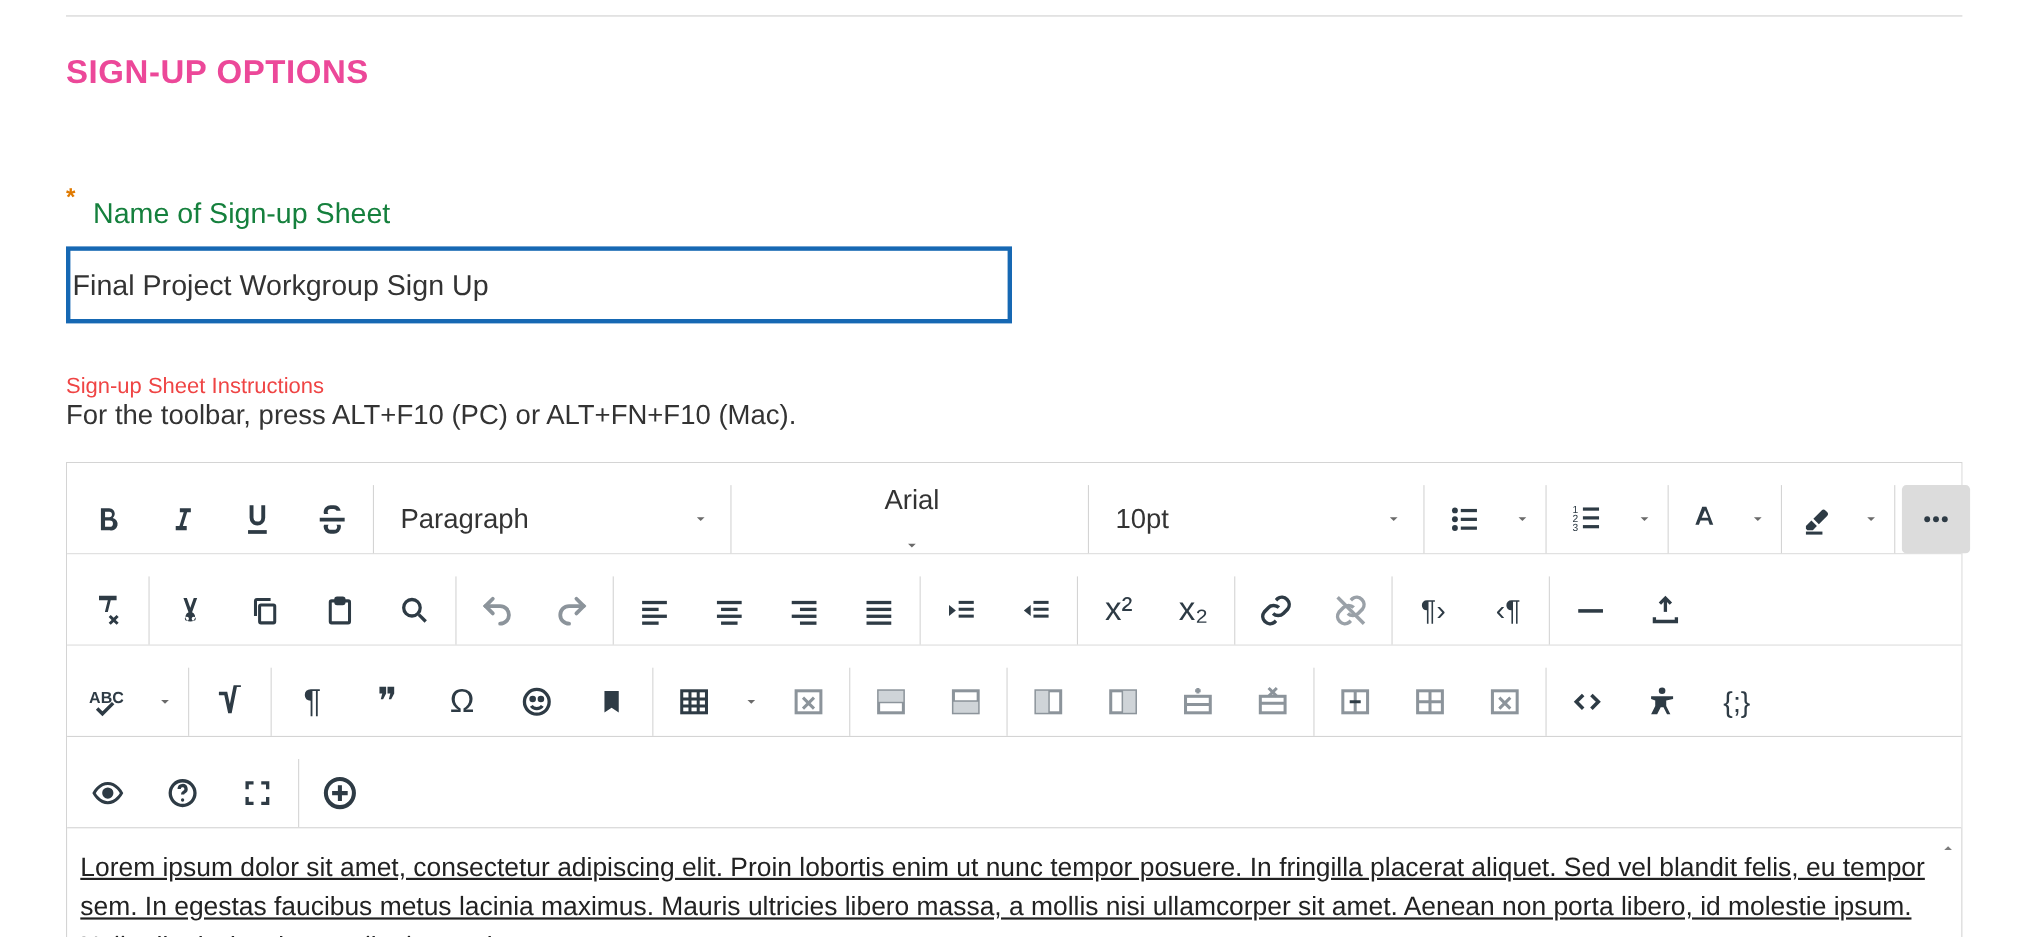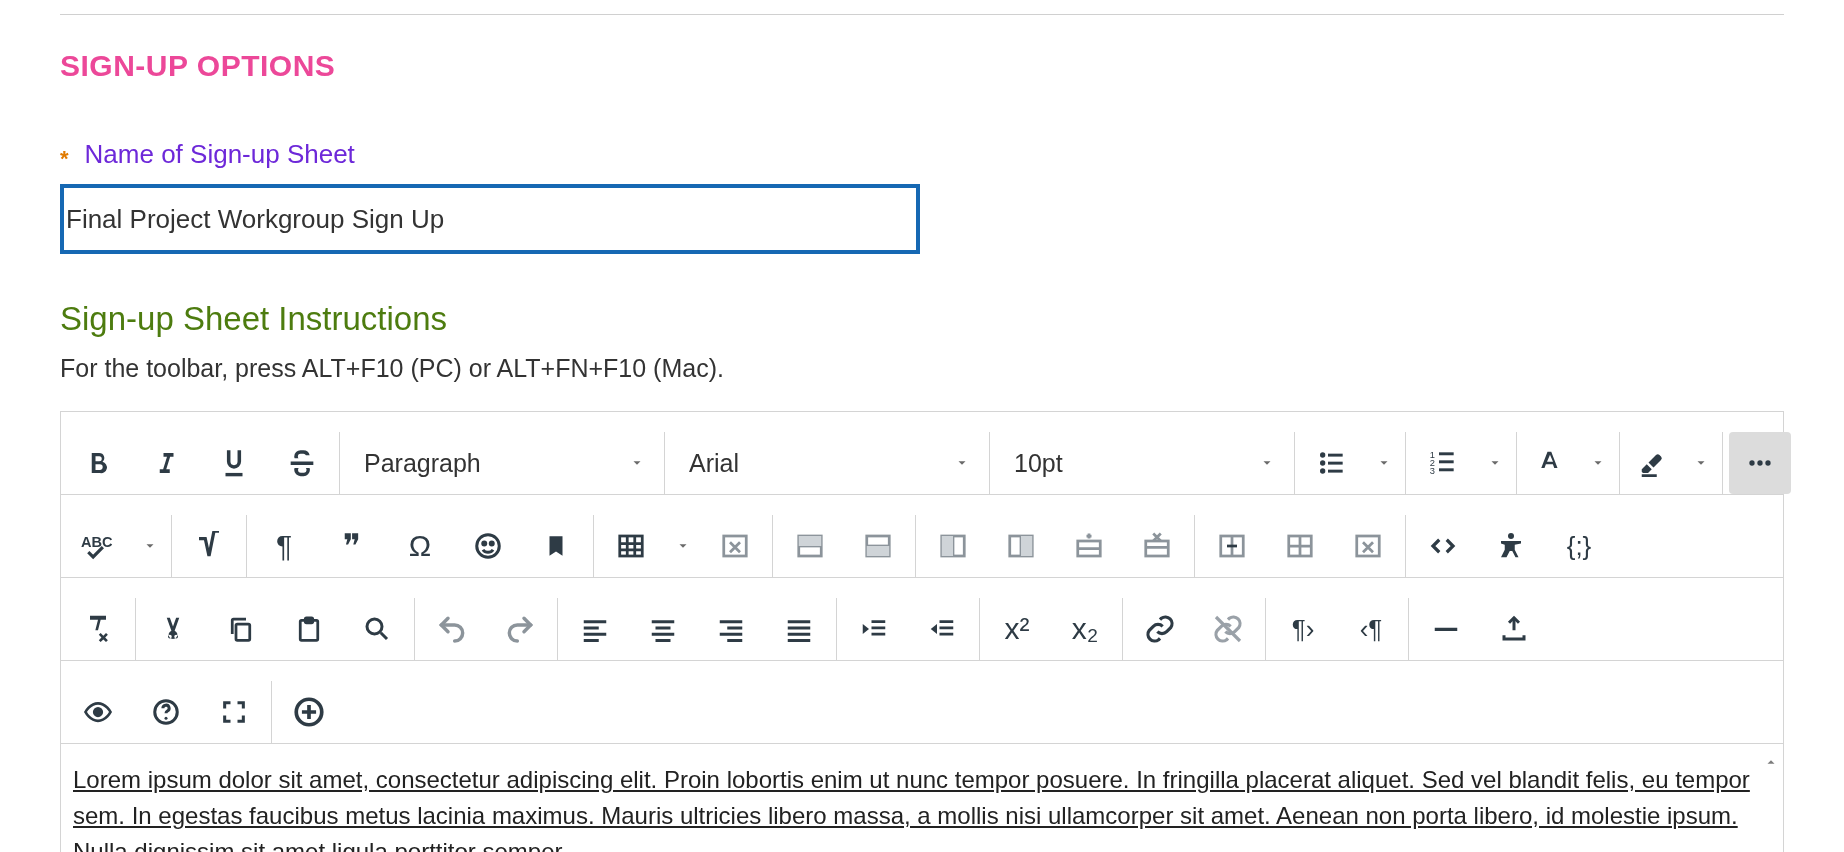--- a/index.html
+++ b/index.html
@@ -13,22 +13,22 @@
     --btn-muted:#7f8a93;
     --hover-bg:#dcdcdc;
     --hr:#d0d0d0;
     --danger:#e07a00;
     font-family:"Segoe UI","Helvetica Neue",Arial,sans-serif;
   }
   html,body{margin:0;padding:0;background:#fff;color:var(--ink);}
   .page{width:1844px;min-height:852px;box-sizing:border-box;padding:0 60px;}
   .hr{height:1px;background:var(--hr);margin-top:14px;}
   .h1{font-size:30px;font-weight:700;margin:34px 0 56px 0;letter-spacing:.5px;color:#ec4899;}
-  .field-label{font-size:26px;color:#6d28d9;margin-bottom:8px;}
-  .sub-label{font-size:33px;color:#4d7c0f;margin-bottom:16px;}
+  .field-label{font-size:26px;color:#15803d;margin-bottom:8px;margin-top:40px;}
+  .sub-label{font-size:20px;color:#ef4444;margin-bottom:0;}
   .hint{font-size:25px;color:#333;margin-bottom:28px;}
   .req{color:var(--danger);font-weight:700;margin-right:16px;font-size:22px;vertical-align:3px;}
   .text-input{
     width:860px;height:70px;box-sizing:border-box;
     border:4px solid var(--focus);outline: none;
     font-size:26px;padding:0 2px;color:#333;background:#fff;
     font-family:inherit;
   }
 
   
@@ -46,21 +46,21 @@
   .caret{width:14px;height:14px;}
   .caret svg{width:14px;height:14px;fill:#6a6a6a;}
   .dd{display:flex;align-items:center;justify-content:center;width:30px;height:62px;border-radius:4px;cursor:pointer;}
 
   .select{
     display:flex;align-items:center;justify-content:space-between;
     height:62px;border-radius:4px;padding:0 14px 0 18px;cursor:pointer;
     color:#333;font-size:25px;
   }
   .sel-para{width:280px;}
-  .sel-font{width:280px;}
+  .sel-font{width:280px;flex-direction:column;}
   .sel-size{width:260px;}
   .glyph{font-size:30px;color:var(--btn-fill);line-height:1;}
 
   
   .canvas{
     position:relative;font-size:24px;color:#222;font-family:Arial,sans-serif;
     padding:18px 28px 8px 12px;line-height:1.5;
   }
   .canvas p{margin:0 0 28px 0;text-decoration:underline;}
   .scroll-arrow{
@@ -235,20 +235,167 @@
                 <circle cx="12" cy="12" r="2"></circle>
                 <circle cx="18" cy="12" r="2"></circle>
               </svg>
           </div>
         </div>
       </div>
 
       <div class="tb-row">
         <div class="tb-group">
           <div class="btn">
+            <svg width="32" height="32" viewBox="0 0 24 24" fill="#2e3b45">
+                <path d="M6 4h12v3h-4l-2 8h-2l2-8H6zM14 17l2 2 2-2 1.4 1.4-2 2 2 2L18 23.8l-2-2-2 2-1.4-1.4 2-2-2-2z" transform="translate(0,-2)"></path>
+              </svg>
+          </div>
+        </div>
+        <div class="tb-group">
+          <div class="btn">
+            <svg width="30" height="30" viewBox="0 0 24 24" fill="#2e3b45">
+                <path d="M9.5 3L12 10l2.5-7H17l-3.7 10.3a3.5 3.5 0 1 1-2.6 0L7 3h2.5zM8 18a1.5 1.5 0 1 0 3 0 1.5 1.5 0 0 0-3 0zm5 0a1.5 1.5 0 1 0 3 0 1.5 1.5 0 0 0-3 0z"></path>
+              </svg>
+          </div>
+          <div class="btn">
+            <svg width="30" height="30" viewBox="0 0 24 24" fill="none" stroke="#2e3b45" stroke-width="2.2">
+                <rect x="8" y="8" width="11" height="13" rx="1"></rect>
+                <path d="M5 16V5a1 1 0 0 1 1-1h10"></path>
+              </svg>
+          </div>
+          <div class="btn">
+            <svg width="30" height="30" viewBox="0 0 24 24" fill="none" stroke="#2e3b45" stroke-width="2.2">
+                <rect x="5" y="5" width="14" height="16" rx="1"></rect>
+                <rect x="9" y="3" width="6" height="4" rx="1" fill="#2e3b45"></rect>
+              </svg>
+          </div>
+          <div class="btn">
+            <svg width="30" height="30" viewBox="0 0 24 24" fill="none" stroke="#2e3b45" stroke-width="2.4">
+                <circle cx="10" cy="10" r="6"></circle>
+                <path d="M15 15l5 5"></path>
+              </svg>
+          </div>
+        </div>
+        <div class="tb-group">
+          <div class="btn">
+            <svg width="32" height="32" viewBox="0 0 24 24" fill="none" stroke="#8c949b" stroke-width="2.6" stroke-linecap="round">
+                <path d="M9 14l-5-5 5-5"></path>
+                <path d="M4 9h10a6 6 0 0 1 0 12"></path>
+              </svg>
+          </div>
+          <div class="btn">
+            <svg width="32" height="32" viewBox="0 0 24 24" fill="none" stroke="#8c949b" stroke-width="2.6" stroke-linecap="round">
+                <path d="M15 14l5-5-5-5"></path>
+                <path d="M20 9H10a6 6 0 0 0 0 12"></path>
+              </svg>
+          </div>
+        </div>
+        <div class="tb-group">
+          <div class="btn">
+              <svg width="30" height="30" viewBox="0 0 24 24" fill="#2e3b45">
+                <rect x="3" y="5" width="18" height="2.4"></rect>
+                <rect x="3" y="10" width="12" height="2.4"></rect>
+                <rect x="3" y="15" width="18" height="2.4"></rect>
+                <rect x="3" y="20" width="12" height="2.4"></rect>
+              </svg>
+            </div>
+          <div class="btn">
+              <svg width="30" height="30" viewBox="0 0 24 24" fill="#2e3b45">
+                <rect x="3" y="5" width="18" height="2.4"></rect>
+                <rect x="6" y="10" width="12" height="2.4"></rect>
+                <rect x="3" y="15" width="18" height="2.4"></rect>
+                <rect x="6" y="20" width="12" height="2.4"></rect>
+              </svg>
+            </div>
+          <div class="btn">
+              <svg width="30" height="30" viewBox="0 0 24 24" fill="#2e3b45">
+                <rect x="3" y="5" width="18" height="2.4"></rect>
+                <rect x="9" y="10" width="12" height="2.4"></rect>
+                <rect x="3" y="15" width="18" height="2.4"></rect>
+                <rect x="9" y="20" width="12" height="2.4"></rect>
+              </svg>
+            </div>
+          <div class="btn">
+              <svg width="30" height="30" viewBox="0 0 24 24" fill="#2e3b45">
+                <rect x="3" y="5" width="18" height="2.4"></rect>
+                <rect x="3" y="10" width="18" height="2.4"></rect>
+                <rect x="3" y="15" width="18" height="2.4"></rect>
+                <rect x="3" y="20" width="18" height="2.4"></rect>
+              </svg>
+            </div>
+        </div>
+        <div class="tb-group">
+          <div class="btn">
+              <svg width="30" height="30" viewBox="0 0 24 24" fill="#2e3b45">
+                <rect x="10" y="5" width="11" height="2.2"></rect>
+                <rect x="10" y="10" width="11" height="2.2"></rect>
+                <rect x="10" y="15" width="11" height="2.2"></rect>
+                <path d="M3 8l5 4-5 4z"></path>
+              </svg>
+            </div>
+          <div class="btn">
+              <svg width="30" height="30" viewBox="0 0 24 24" fill="#2e3b45">
+                <rect x="10" y="5" width="11" height="2.2"></rect>
+                <rect x="10" y="10" width="11" height="2.2"></rect>
+                <rect x="10" y="15" width="11" height="2.2"></rect>
+                <path d="M8 8l-5 4 5 4z"></path>
+              </svg>
+            </div>
+        </div>
+        <div class="tb-group">
+          <div class="btn">
+              <span class="glyph">x²</span>
+            </div>
+          <div class="btn">
+              <span class="glyph">x₂</span>
+            </div>
+        </div>
+        <div class="tb-group">
+          <div class="btn">
+              <svg width="32" height="32" viewBox="0 0 24 24" fill="none" stroke="#2e3b45" stroke-width="2.4">
+                <path d="M10 14a5 5 0 0 0 7 0l3-3a5 5 0 0 0-7-7l-1 1"></path>
+                <path d="M14 10a5 5 0 0 0-7 0l-3 3a5 5 0 0 0 7 7l1-1"></path>
+              </svg>
+            </div>
+          <div class="btn">
+              <svg width="32" height="32" viewBox="0 0 24 24" fill="none" stroke="#9aa1a8" stroke-width="2.4">
+                <path d="M10 14a5 5 0 0 0 7 0l3-3a5 5 0 0 0-7-7l-1 1"></path>
+                <path d="M14 10a5 5 0 0 0-7 0l-3 3a5 5 0 0 0 7 7l1-1"></path>
+                <path d="M3 3l18 18" stroke="#9aa1a8"></path>
+              </svg>
+            </div>
+        </div>
+        <div class="tb-group">
+          <div class="btn">
+              <span class="glyph" style="font-size:26px">¶›</span>
+            </div>
+          <div class="btn">
+              <span class="glyph" style="font-size:26px">‹¶</span>
+            </div>
+        </div>
+        <div class="tb-group" style="border-right:none">
+          <div class="btn">
+              <svg width="30" height="30" viewBox="0 0 24 24" fill="#2e3b45">
+                <rect x="3" y="11" width="18" height="2.6"></rect>
+              </svg>
+            </div>
+          <div class="btn">
+              <svg width="30" height="30" viewBox="0 0 24 24" fill="none" stroke="#2e3b45" stroke-width="2.4">
+                <path d="M12 3v10"></path>
+                <path d="M8 7l4-4 4 4"></path>
+                <path d="M4 17v3h16v-3"></path>
+              </svg>
+            </div>
+        </div>
+        <div class="spacer"></div>
+      </div>
+
+      <div class="tb-row">
+        <div class="tb-group">
+          <div class="btn">
               <svg width="34" height="30" viewBox="0 0 28 24" fill="#2e3b45">
                 <text x="0" y="13" font-size="12" font-weight="700" font-family="Arial">ABC</text>
                 <path d="M6 17l4 4 8-8" fill="none" stroke="#2e3b45" stroke-width="2.6"></path>
               </svg>
             </div>
           <div class="dd">
               <span class="caret">
                 <svg viewBox="0 0 24 24">
                   <path d="M6 9l6 6 6-6z"></path>
                 </svg>
@@ -387,167 +534,20 @@
           <div class="btn">
               <span class="glyph" style="font-size:26px">{;}</span>
             </div>
         </div>
         <div class="spacer"></div>
       </div>
 
       <div class="tb-row">
         <div class="tb-group">
           <div class="btn">
-            <svg width="32" height="32" viewBox="0 0 24 24" fill="#2e3b45">
-                <path d="M6 4h12v3h-4l-2 8h-2l2-8H6zM14 17l2 2 2-2 1.4 1.4-2 2 2 2L18 23.8l-2-2-2 2-1.4-1.4 2-2-2-2z" transform="translate(0,-2)"></path>
-              </svg>
-          </div>
-        </div>
-        <div class="tb-group">
-          <div class="btn">
-            <svg width="30" height="30" viewBox="0 0 24 24" fill="#2e3b45">
-                <path d="M9.5 3L12 10l2.5-7H17l-3.7 10.3a3.5 3.5 0 1 1-2.6 0L7 3h2.5zM8 18a1.5 1.5 0 1 0 3 0 1.5 1.5 0 0 0-3 0zm5 0a1.5 1.5 0 1 0 3 0 1.5 1.5 0 0 0-3 0z"></path>
-              </svg>
-          </div>
-          <div class="btn">
-            <svg width="30" height="30" viewBox="0 0 24 24" fill="none" stroke="#2e3b45" stroke-width="2.2">
-                <rect x="8" y="8" width="11" height="13" rx="1"></rect>
-                <path d="M5 16V5a1 1 0 0 1 1-1h10"></path>
-              </svg>
-          </div>
-          <div class="btn">
-            <svg width="30" height="30" viewBox="0 0 24 24" fill="none" stroke="#2e3b45" stroke-width="2.2">
-                <rect x="5" y="5" width="14" height="16" rx="1"></rect>
-                <rect x="9" y="3" width="6" height="4" rx="1" fill="#2e3b45"></rect>
-              </svg>
-          </div>
-          <div class="btn">
-            <svg width="30" height="30" viewBox="0 0 24 24" fill="none" stroke="#2e3b45" stroke-width="2.4">
-                <circle cx="10" cy="10" r="6"></circle>
-                <path d="M15 15l5 5"></path>
-              </svg>
-          </div>
-        </div>
-        <div class="tb-group">
-          <div class="btn">
-            <svg width="32" height="32" viewBox="0 0 24 24" fill="none" stroke="#8c949b" stroke-width="2.6" stroke-linecap="round">
-                <path d="M9 14l-5-5 5-5"></path>
-                <path d="M4 9h10a6 6 0 0 1 0 12"></path>
-              </svg>
-          </div>
-          <div class="btn">
-            <svg width="32" height="32" viewBox="0 0 24 24" fill="none" stroke="#8c949b" stroke-width="2.6" stroke-linecap="round">
-                <path d="M15 14l5-5-5-5"></path>
-                <path d="M20 9H10a6 6 0 0 0 0 12"></path>
-              </svg>
-          </div>
-        </div>
-        <div class="tb-group">
-          <div class="btn">
-              <svg width="30" height="30" viewBox="0 0 24 24" fill="#2e3b45">
-                <rect x="3" y="5" width="18" height="2.4"></rect>
-                <rect x="3" y="10" width="12" height="2.4"></rect>
-                <rect x="3" y="15" width="18" height="2.4"></rect>
-                <rect x="3" y="20" width="12" height="2.4"></rect>
-              </svg>
-            </div>
-          <div class="btn">
-              <svg width="30" height="30" viewBox="0 0 24 24" fill="#2e3b45">
-                <rect x="3" y="5" width="18" height="2.4"></rect>
-                <rect x="6" y="10" width="12" height="2.4"></rect>
-                <rect x="3" y="15" width="18" height="2.4"></rect>
-                <rect x="6" y="20" width="12" height="2.4"></rect>
-              </svg>
-            </div>
-          <div class="btn">
-              <svg width="30" height="30" viewBox="0 0 24 24" fill="#2e3b45">
-                <rect x="3" y="5" width="18" height="2.4"></rect>
-                <rect x="9" y="10" width="12" height="2.4"></rect>
-                <rect x="3" y="15" width="18" height="2.4"></rect>
-                <rect x="9" y="20" width="12" height="2.4"></rect>
-              </svg>
-            </div>
-          <div class="btn">
-              <svg width="30" height="30" viewBox="0 0 24 24" fill="#2e3b45">
-                <rect x="3" y="5" width="18" height="2.4"></rect>
-                <rect x="3" y="10" width="18" height="2.4"></rect>
-                <rect x="3" y="15" width="18" height="2.4"></rect>
-                <rect x="3" y="20" width="18" height="2.4"></rect>
-              </svg>
-            </div>
-        </div>
-        <div class="tb-group">
-          <div class="btn">
-              <svg width="30" height="30" viewBox="0 0 24 24" fill="#2e3b45">
-                <rect x="10" y="5" width="11" height="2.2"></rect>
-                <rect x="10" y="10" width="11" height="2.2"></rect>
-                <rect x="10" y="15" width="11" height="2.2"></rect>
-                <path d="M3 8l5 4-5 4z"></path>
-              </svg>
-            </div>
-          <div class="btn">
-              <svg width="30" height="30" viewBox="0 0 24 24" fill="#2e3b45">
-                <rect x="10" y="5" width="11" height="2.2"></rect>
-                <rect x="10" y="10" width="11" height="2.2"></rect>
-                <rect x="10" y="15" width="11" height="2.2"></rect>
-                <path d="M8 8l-5 4 5 4z"></path>
-              </svg>
-            </div>
-        </div>
-        <div class="tb-group">
-          <div class="btn">
-              <span class="glyph">x²</span>
-            </div>
-          <div class="btn">
-              <span class="glyph">x₂</span>
-            </div>
-        </div>
-        <div class="tb-group">
-          <div class="btn">
-              <svg width="32" height="32" viewBox="0 0 24 24" fill="none" stroke="#2e3b45" stroke-width="2.4">
-                <path d="M10 14a5 5 0 0 0 7 0l3-3a5 5 0 0 0-7-7l-1 1"></path>
-                <path d="M14 10a5 5 0 0 0-7 0l-3 3a5 5 0 0 0 7 7l1-1"></path>
-              </svg>
-            </div>
-          <div class="btn">
-              <svg width="32" height="32" viewBox="0 0 24 24" fill="none" stroke="#9aa1a8" stroke-width="2.4">
-                <path d="M10 14a5 5 0 0 0 7 0l3-3a5 5 0 0 0-7-7l-1 1"></path>
-                <path d="M14 10a5 5 0 0 0-7 0l-3 3a5 5 0 0 0 7 7l1-1"></path>
-                <path d="M3 3l18 18" stroke="#9aa1a8"></path>
-              </svg>
-            </div>
-        </div>
-        <div class="tb-group">
-          <div class="btn">
-              <span class="glyph" style="font-size:26px">¶›</span>
-            </div>
-          <div class="btn">
-              <span class="glyph" style="font-size:26px">‹¶</span>
-            </div>
-        </div>
-        <div class="tb-group" style="border-right:none">
-          <div class="btn">
-              <svg width="30" height="30" viewBox="0 0 24 24" fill="#2e3b45">
-                <rect x="3" y="11" width="18" height="2.6"></rect>
-              </svg>
-            </div>
-          <div class="btn">
-              <svg width="30" height="30" viewBox="0 0 24 24" fill="none" stroke="#2e3b45" stroke-width="2.4">
-                <path d="M12 3v10"></path>
-                <path d="M8 7l4-4 4 4"></path>
-                <path d="M4 17v3h16v-3"></path>
-              </svg>
-            </div>
-        </div>
-        <div class="spacer"></div>
-      </div>
-
-      <div class="tb-row">
-        <div class="tb-group">
-          <div class="btn">
               <svg width="34" height="30" viewBox="0 0 24 24" fill="none" stroke="#2e3b45" stroke-width="2.2">
                 <path d="M2 12s3.5-7 10-7 10 7 10 7-3.5 7-10 7S2 12 2 12z"></path>
                 <circle cx="12" cy="12" r="3" fill="#2e3b45"></circle>
               </svg>
             </div>
           <div class="btn">
               <svg width="30" height="30" viewBox="0 0 24 24" fill="none" stroke="#2e3b45" stroke-width="2.4">
                 <circle cx="12" cy="12" r="9"></circle>
                 <path d="M9.5 9a2.5 2.5 0 1 1 3.5 2.3c-.8.4-1 1-1 1.7"></path>
                 <circle cx="12" cy="17" r="1.2" fill="#2e3b45" stroke="none"></circle>

